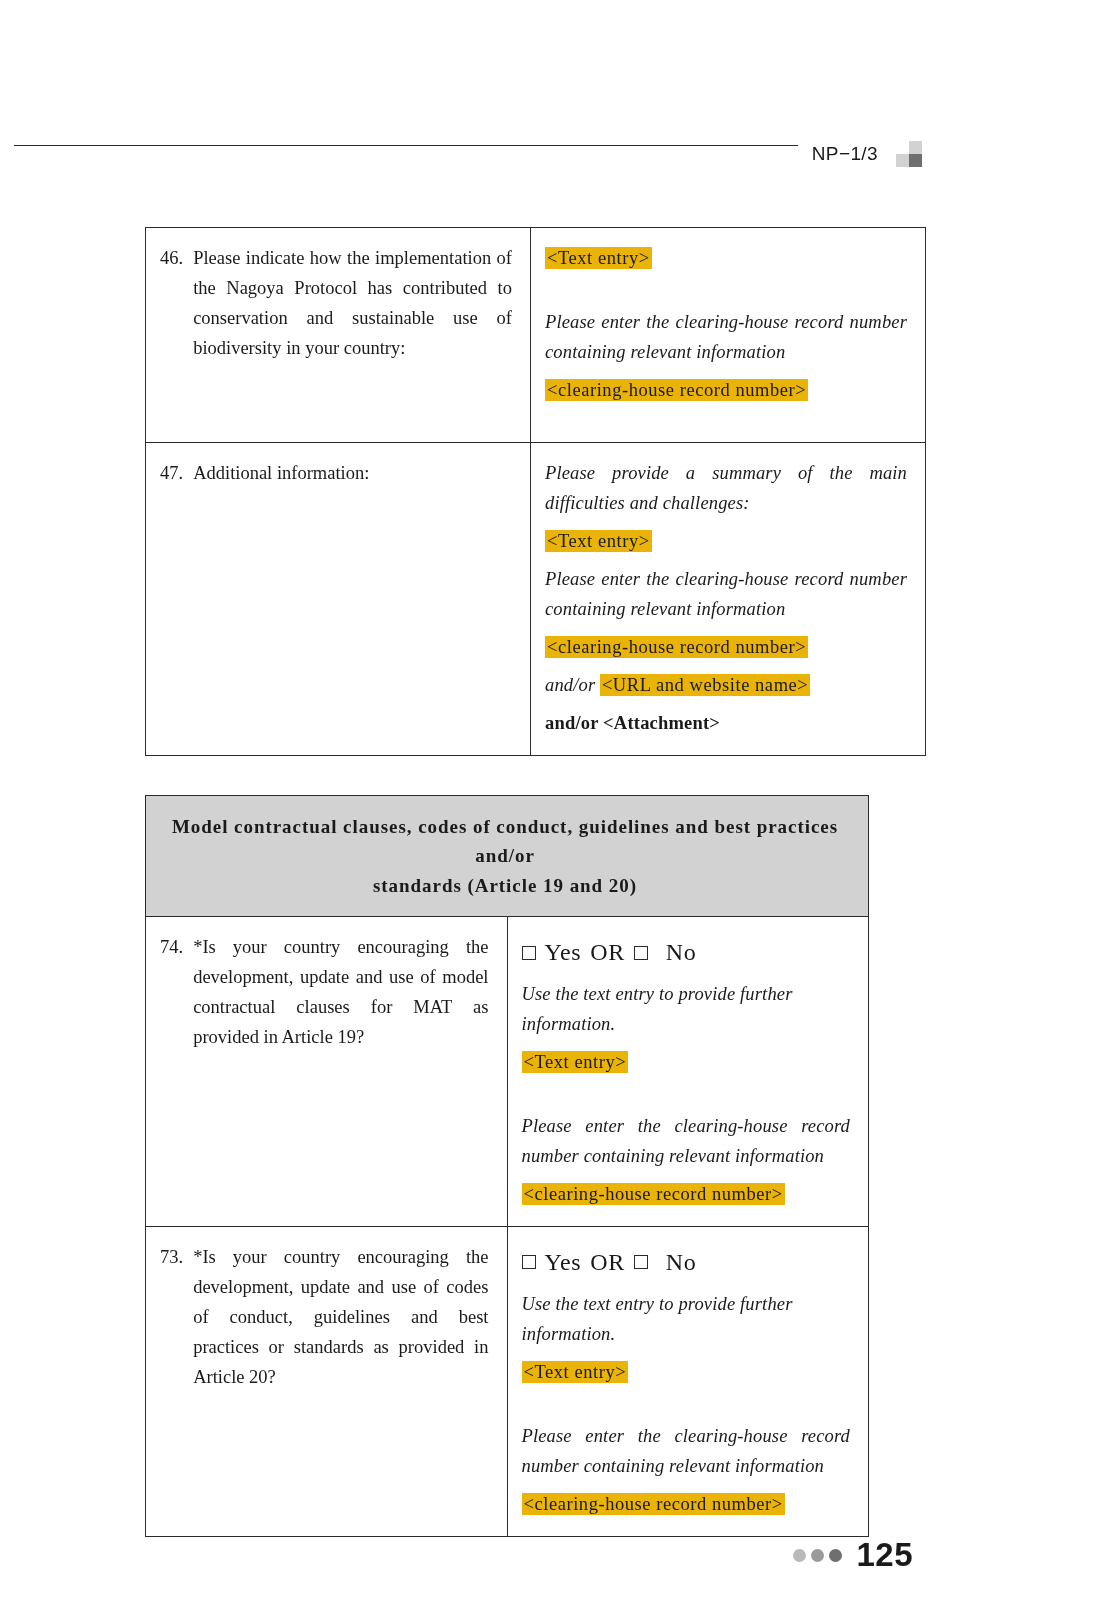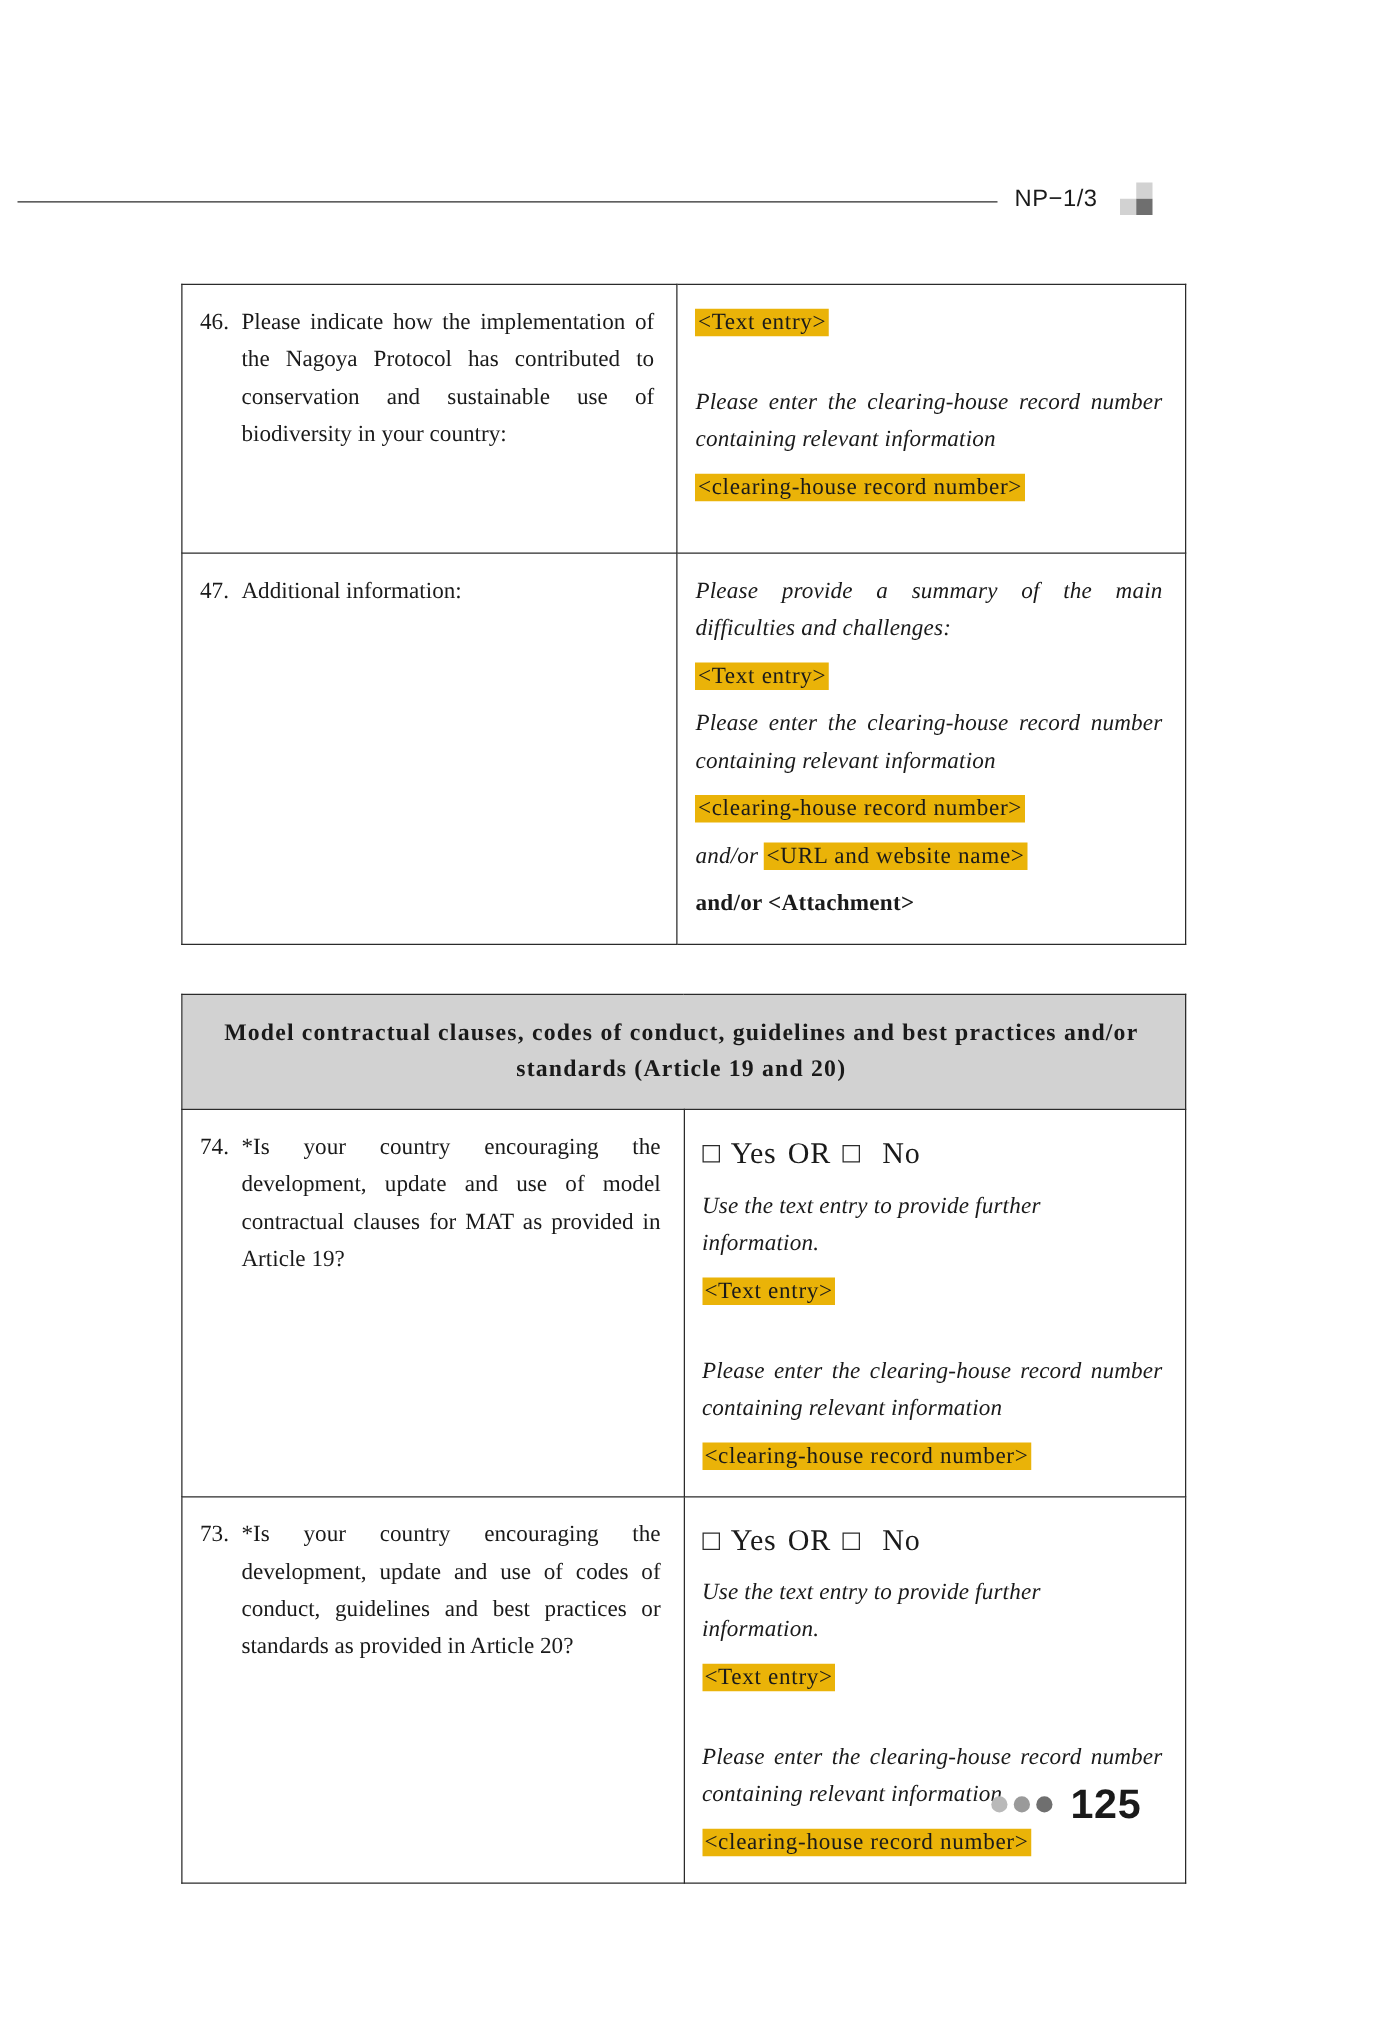--- a/index.html
+++ b/index.html
@@ -15,21 +15,21 @@
   }
 
   
   .page-header {
     position: absolute;
     top: 133px;
     left: 0;
     width: 985px;
     height: 44px;
     display: flex;
-    align-items: center;
+    align-items: flex-start;
   }
   .header-rule {
     height: 1px;
     background: #2b2b2b;
     flex: 1 1 auto;
     margin-left: 14px;
     margin-top: 12px;
   }
   .header-label {
     font-family: "Liberation Sans", "DejaVu Sans", sans-serif;
@@ -53,21 +53,21 @@
   .header-mark i { display: block; }
   .hm-a { background: #ffffff; }
   .hm-b { background: #d2d2d2; }
   .hm-c { background: #d2d2d2; }
   .hm-d { background: #6f6f6f; }
 
   
   .qtable {
     position: absolute;
     left: 145px;
-    width: 804px;
+    width: 724px;
     border-collapse: collapse;
     table-layout: fixed;
   }
   .qtable td, .qtable th {
     border: 1px solid #2b2b2b;
     vertical-align: top;
     padding: 16px 18px 16px 14px;
   }
   .col-q { width: 385px; }
   .col-a { width: 395px; }
@@ -159,21 +159,21 @@
   
   .row46 .col-q, .row46 .col-a { height: 215px; }
   .row47 .col-q, .row47 .col-a { height: 310px; }
   .row51 .col-q, .row51 .col-a { height: 265px; }
   .row52 .col-q, .row52 .col-a { height: 235px; }
 
   
   .page-footer {
     position: absolute;
     left: 0;
-    top: 1424px;
+    top: 1536px;
     width: 1073px;
     display: flex;
     align-items: center;
     justify-content: flex-end;
     padding-right: 160px;
   }
   .dots { display: flex; align-items: center; gap: 5px; margin-right: 14px; }
   .dot { width: 13px; height: 13px; border-radius: 50%; display: block; }
   .dot-1 { background: #b9b9b9; }
   .dot-2 { background: #9a9a9a; }

